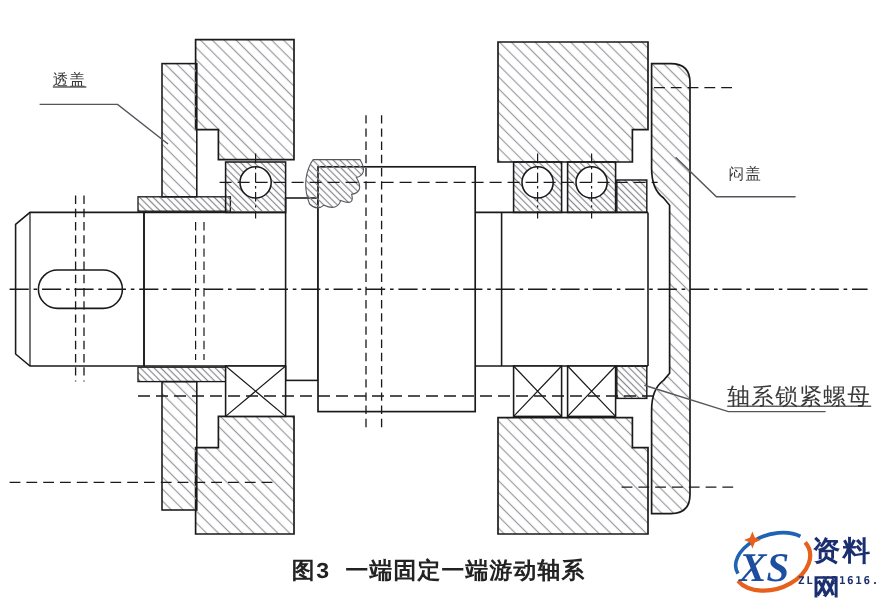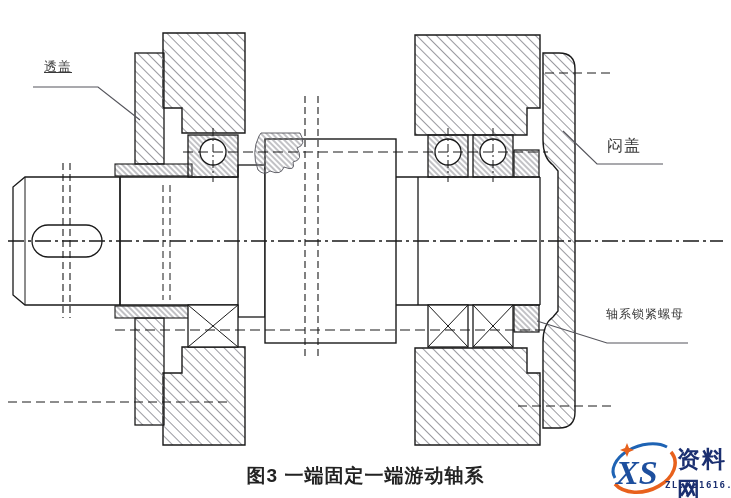--- a/index.html
+++ b/index.html
@@ -5,24 +5,24 @@
   :root{
     --navy:#1b2f70; --blue:#1e63b4; --orange:#e8611c; --ink:#1a1a1a; --label:#3a3a3a;
   }
   html,body{margin:0;padding:0;}
   body{width:731px;height:498px;position:relative;background:#ffffff;overflow:hidden;
        font-family:"Liberation Sans", sans-serif;}
   .stage{position:absolute;left:0;top:0;width:731px;height:498px;}
   .lbl{position:absolute;color:var(--label);font-family:"Liberation Serif", serif;
        white-space:nowrap;}
   #lbl-tougai{left:44px;top:58px;font-size:13px;letter-spacing:1px;text-decoration:underline;}
-  #lbl-mengai{left:607px;top:136px;font-size:16px;letter-spacing:1px;}
-  #lbl-luomu{left:606px;top:306px;font-size:12px;letter-spacing:1px;}
+  #lbl-mengai{left:607px;top:136px;font-size:13px;letter-spacing:1px;}
+  #lbl-luomu{left:606px;top:318px;font-size:19px;letter-spacing:1px;text-decoration:underline;}
   #caption{position:absolute;left:0;top:463px;width:731px;text-align:center;
-       font-family:Liberation Sans, sans-serif;font-size:19px;font-weight:600;color:#222;
+       font-family:Liberation Mono, monospace;font-size:19px;font-weight:600;color:#222;
        letter-spacing:1px;}
   .logo{position:absolute;left:609px;top:440px;width:139px;height:58px;cursor:pointer;}
   .logo-mark{position:absolute;left:0;top:0;width:70px;height:58px;}
   .logo-name{position:absolute;left:68px;top:4px;font-size:23px;font-weight:bold;
        color:var(--navy);font-family:"Liberation Sans", sans-serif;letter-spacing:2px;}
   .logo-url{position:absolute;left:56px;top:40px;font-size:9px;font-weight:bold;
        color:var(--navy);letter-spacing:1.4px;font-family:"DejaVu Sans Mono", monospace;}
 </style>
 </head>
 <body>

